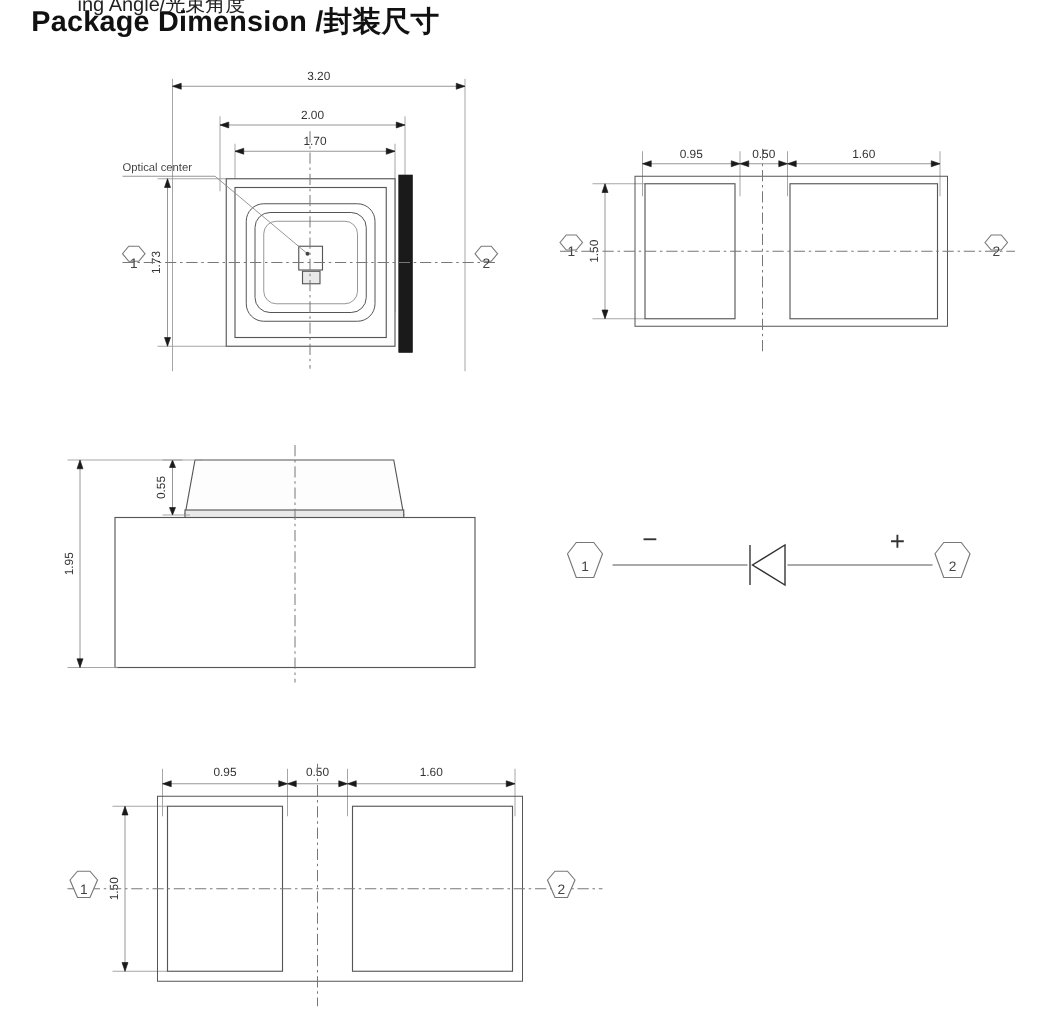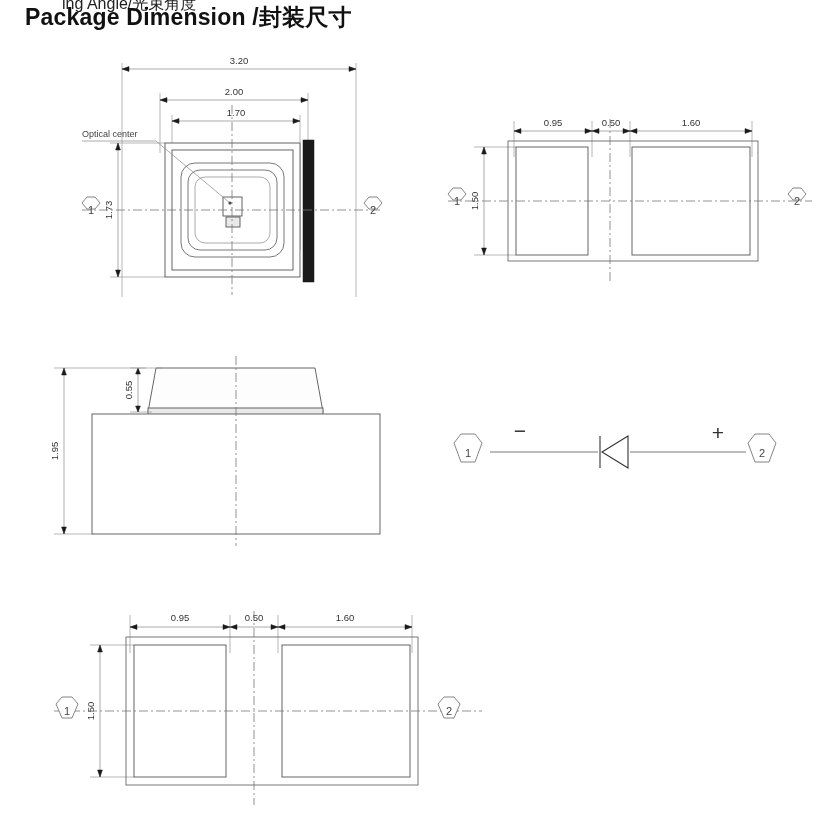--- a/index.html
+++ b/index.html
@@ -79,21 +79,21 @@
 </style>
 </head>
 <body>
 
 <div class="page">
 
   <div class="clip-top-text">ing Angle/光束角度</div>
 
   <div class="heading" id="heading-package">Package Dimension /封装尺寸</div>
 
-  <div class="dwg" style="left:60px; top:45px;">
+  <div class="dwg" style="left:76px; top:45px;">
     <svg width="350" height="270" viewBox="0 0 350 270">
 
       <line class="ext" x1="62" y1="18" x2="62" y2="252"></line>
       <line class="ext" x1="296" y1="18" x2="296" y2="252"></line>
 
       <line class="ln-lt" x1="62" y1="24" x2="296" y2="24"></line>
       <path class="fill-dark" d="M62 24 l7 -2.4 v4.8 z"></path>
       <path class="fill-dark" d="M296 24 l-7 -2.4 v4.8 z"></path>
       <text class="dim-text" x="179" y="19" text-anchor="middle">3.20</text>
 

